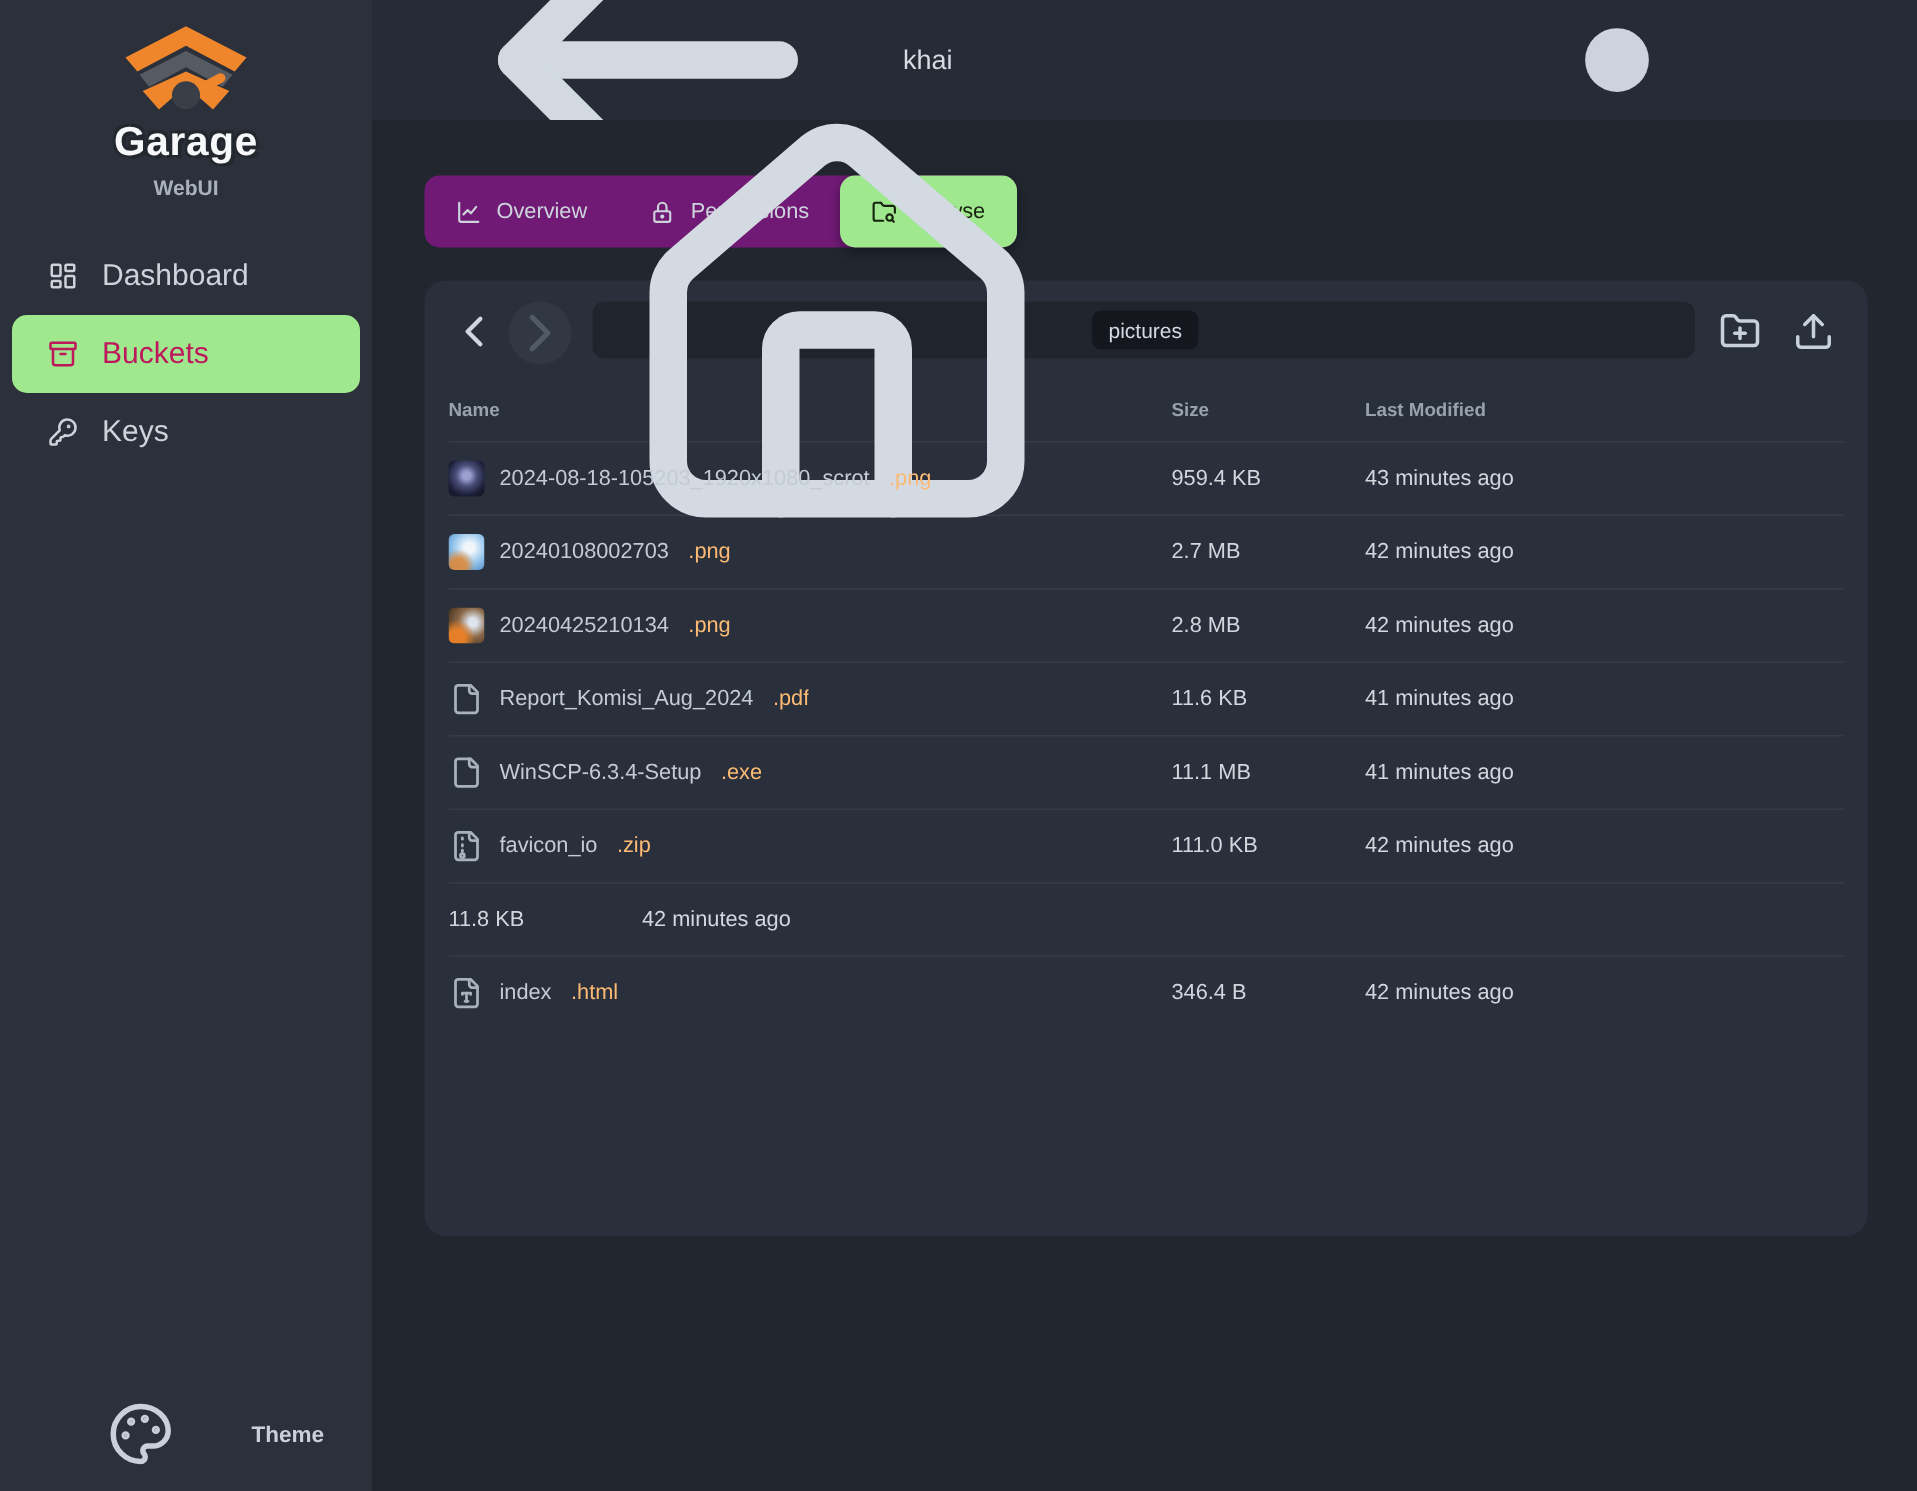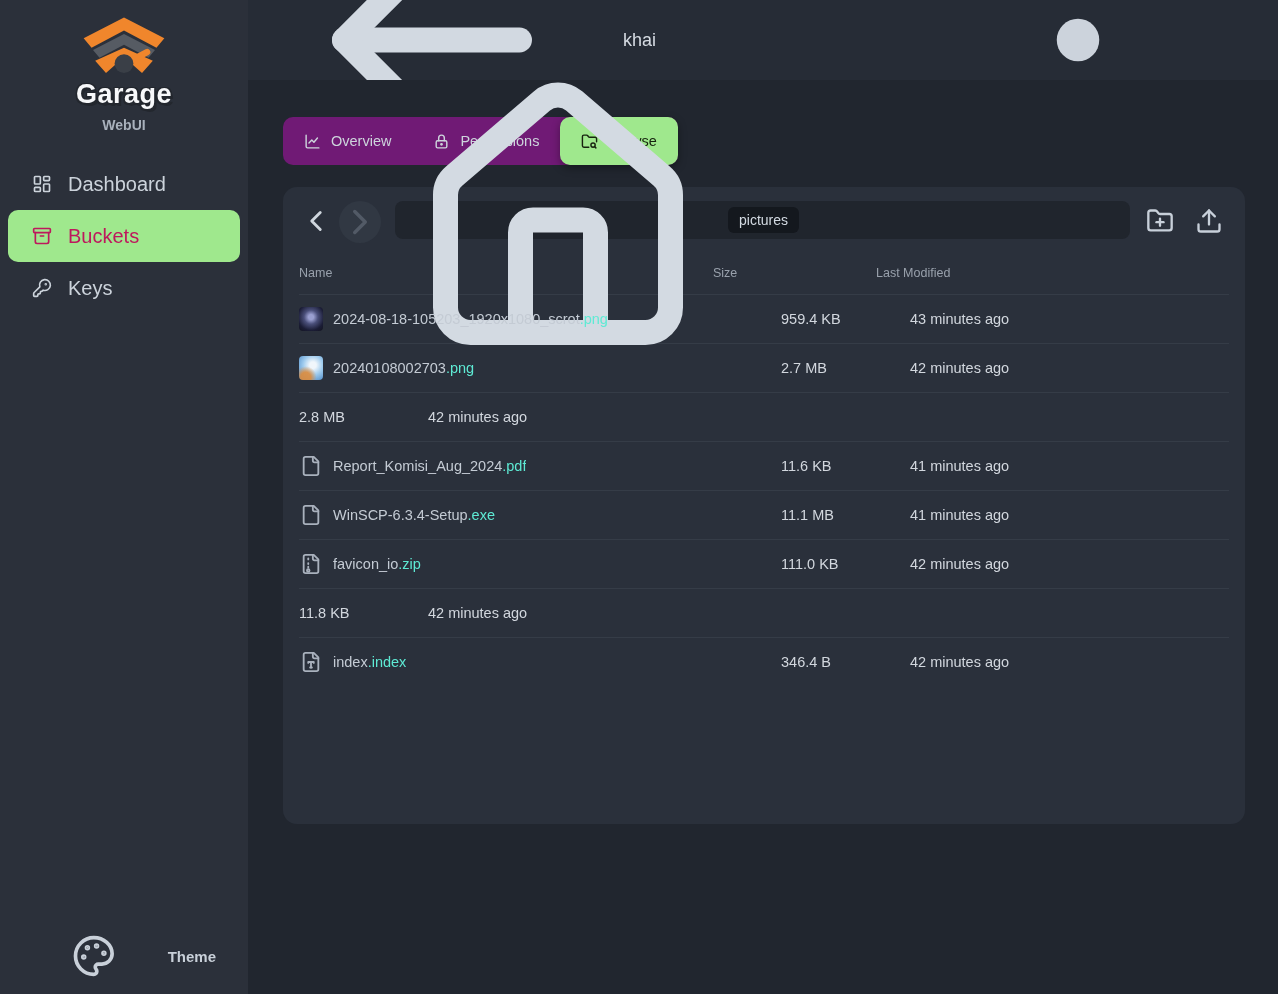--- a/index.html
+++ b/index.html
@@ -38,21 +38,21 @@
   .theme-item {
     height:44px; display:flex; align-items:center; gap:12px;
     padding:0 24px; border-radius:10px; color:#c9d0d9; font-size:15px; font-weight:bold; cursor:pointer;
   }
   .theme-item svg { width:19px; height:19px; }
 
   
   .main { flex:1; display:flex; flex-direction:column; min-width:0; }
   .topbar {
     height:80px; background:#262c36; display:flex; align-items:center;
-    padding:0 46px 0 34px; gap:41px; flex:none;
+    padding:0 46px 0 34px; gap:20px; flex:none;
   }
   .back-btn { background:none; border:none; padding:0; color:#d2d9e1; cursor:pointer; display:flex; }
   .back-btn svg { width:23px; height:23px; }
   .page-title { font-size:18px; color:#d6dce3; }
   .topbar-menu { margin-left:auto; background:none; border:none; padding:4px; color:#ccd3dc; cursor:pointer; display:flex; }
   .topbar-menu svg { width:19px; height:19px; }
 
   .content { flex:1; background:#21262f; padding:37px 33px 0 35px; }
 
   
@@ -93,21 +93,21 @@
   }
   .toolbar-actions { display:flex; gap:9px; margin-left:10px; }
   .tool-btn {
     width:40px; height:40px; display:flex; align-items:center; justify-content:center;
     background:none; border:none; color:#c8d0da; cursor:pointer; border-radius:8px;
   }
   .tool-btn svg { width:23px; height:23px; }
 
   
   .table { margin-top:8px; }
-  .thead { display:flex; align-items:center; height:43px; color:#99a1ac; font-size:12.5px; font-weight:normal;gap:34px; }
+  .thead { display:flex; align-items:center; height:43px; color:#99a1ac; font-size:12.5px; font-weight:bold; }
   .col-name { flex:1; min-width:0; }
   .col-size { width:129px; flex:none; }
   .col-mod  { width:230px; flex:none; }
   .col-actions { width:89px; flex:none; }
   .trow {
     display:flex; align-items:center; height:49px;
     border-top:1px solid #353c47; font-size:14.5px; cursor:pointer;
   }
   .name-cell { flex:1; min-width:0; display:flex; align-items:center; gap:10px; }
   .icon-slot { width:24px; height:24px; flex:none; display:flex; align-items:center; justify-content:center; }
@@ -121,21 +121,21 @@
       radial-gradient(circle at 28% 88%, rgba(222,140,60,0.9) 0 18%, rgba(222,140,60,0) 40%),
       radial-gradient(circle at 58% 38%, #f0f6fb 0 16%, #9ecbee 48%, #3f7fc0 100%);
   }
   .thumb-warm {
     background:
       radial-gradient(circle at 22% 85%, rgba(235,130,40,0.95) 0 20%, rgba(235,130,40,0) 45%),
       radial-gradient(circle at 68% 42%, #dde4ee 0 13%, #8a6748 46%, #31210f 100%);
   }
   .fname { white-space:nowrap; overflow:hidden; text-overflow:ellipsis; }
   .f-base { color:#c4cbd4; }
-  .f-ext { color:#5eead4; }
+  .f-ext { color:#fdba74;margin-left:13px; }
   .f-size, .f-mod { color:#d2d7de; }
   .actions-cell { display:flex; justify-content:flex-end; align-items:center; gap:15px; }
   .row-btn { background:none; border:none; padding:4px; color:#c6cedb; cursor:pointer; display:flex; }
 </style>
 </head>
 <body>
 
 <div class="app">
 
   <aside class="sidebar">
@@ -350,20 +350,26 @@
       <button class="row-btn">
         <span class="icon-holder"></span>
       </button>
       <button class="row-btn">
         <span class="icon-holder"></span>
       </button>
     </div>
   </div>
 
   <div class="trow">
+    <div class="col-name name-cell">
+      <span class="icon-slot">
+                    <span class="thumb thumb-warm"></span>
+                  </span>
+      <span class="fname"><span class="f-base">20240425210134</span><span class="f-ext">.png</span></span>
+    </div>
     <div class="col-size f-size">2.8 MB</div>
     <div class="col-mod f-mod">42 minutes ago</div>
     <div class="col-actions actions-cell">
       <button class="row-btn">
         <span class="icon-holder"></span>
       </button>
       <button class="row-btn">
         <span class="icon-holder"></span>
       </button>
     </div>
@@ -456,21 +462,21 @@
     <div class="col-name name-cell">
       <span class="icon-slot">
     <svg viewBox="0 0 24 24" fill="none" stroke="currentColor" stroke-width="2" stroke-linecap="round" stroke-linejoin="round">
                       <path d="M15 2H6a2 2 0 0 0-2 2v16a2 2 0 0 0 2 2h12a2 2 0 0 0 2-2V7Z"></path>
                       <path d="M14 2v4a2 2 0 0 0 2 2h4"></path>
                       <path d="M9 13v-1h6v1"></path>
                       <path d="M12 12v6"></path>
                       <path d="M11 18h2"></path>
                     </svg>
   </span>
-      <span class="fname"><span class="f-base">index</span><span class="f-ext">.index</span></span>
+      <span class="fname"><span class="f-base">index</span><span class="f-ext">.html</span></span>
     </div>
     <div class="col-size f-size">346.4 B</div>
     <div class="col-mod f-mod">42 minutes ago</div>
     <div class="col-actions actions-cell">
       <button class="row-btn">
         <span class="icon-holder"></span>
       </button>
       <button class="row-btn">
         <span class="icon-holder"></span>
       </button>

